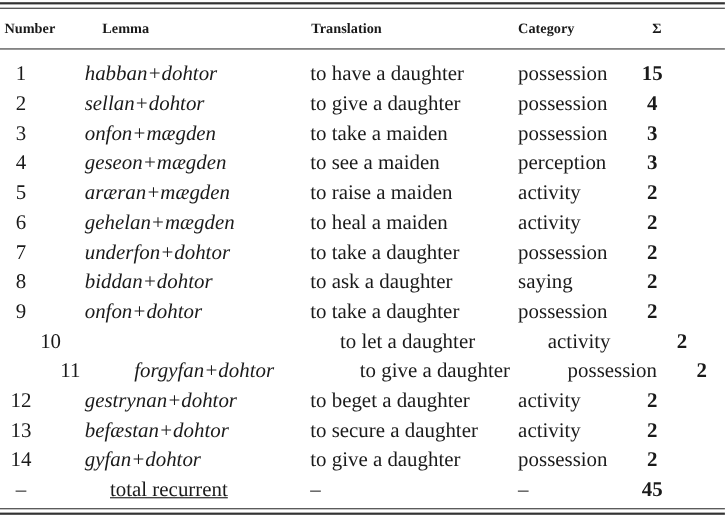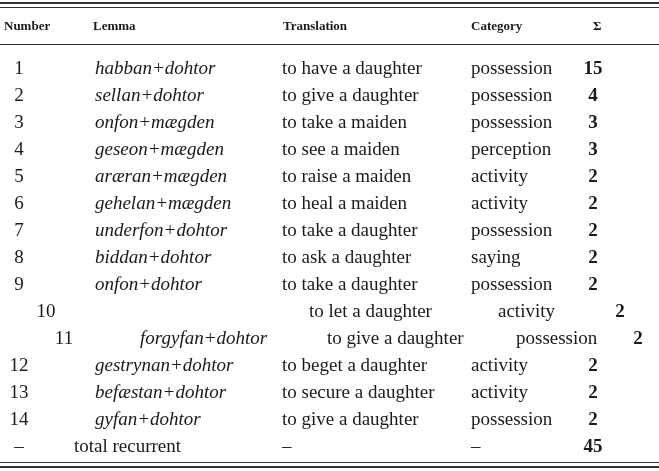--- a/index.html
+++ b/index.html
@@ -12,21 +12,21 @@
   .rule-top1 { position: absolute; left: 0; top: 2px; width: 659px; height: 2px; background: #333; }
   .rule-top2 { position: absolute; left: 0; top: 7px; width: 659px; height: 1px; background: #333; }
   .rule-head { position: absolute; left: 0; top: 44px; width: 659px; height: 1px; background: #333; }
   .rule-bot1 { position: absolute; left: 0; top: 462px; width: 659px; height: 1px; background: #333; }
   .rule-bot2 { position: absolute; left: 0; top: 466px; width: 659px; height: 2px; background: #333; }
 
   .hdr { position: absolute; top: 14px; height: 24px; font-weight: bold; font-size: 13px; line-height: 24px; }
   .row { position: absolute; left: 0; width: 659px; height: 27px; font-size: 19px; line-height: 27px; }
   .c { position: absolute; top: 0; white-space: nowrap; }
   .num { left: 0; width: 38px; text-align: center; }
-  .lemma { left: 95px; font-style: italic; }
+  .lemma { left: 77px; font-style: italic; }
   .trans { left: 282px; }
   .cat { left: 471px; }
   .sum { left: 560px; width: 66px; text-align: center; font-weight: bold; }
 </style>
 </head>
 <body>
 
 <div class="wrap">
   <div class="rule-top1"></div>
   <div class="rule-top2"></div>
@@ -134,21 +134,21 @@
     </div>
     <div class="row" style="top:405px;">
       <span class="c num">14</span>
       <span class="c lemma">gyfan+dohtor</span>
       <span class="c trans">to give a daughter</span>
       <span class="c cat">possession</span>
       <span class="c sum">2</span>
     </div>
     <div class="row" style="top:432px;">
       <span class="c num">–</span>
-      <span class="c" style="left:74px;">total recurrent</span>
+      <span class="c" style="left:100px;text-decoration:underline;">total recurrent</span>
       <span class="c trans">–</span>
       <span class="c cat">–</span>
       <span class="c sum">45</span>
     </div>
   </div>
 
   <div class="rule-bot1"></div>
   <div class="rule-bot2"></div>
 </div>
 

